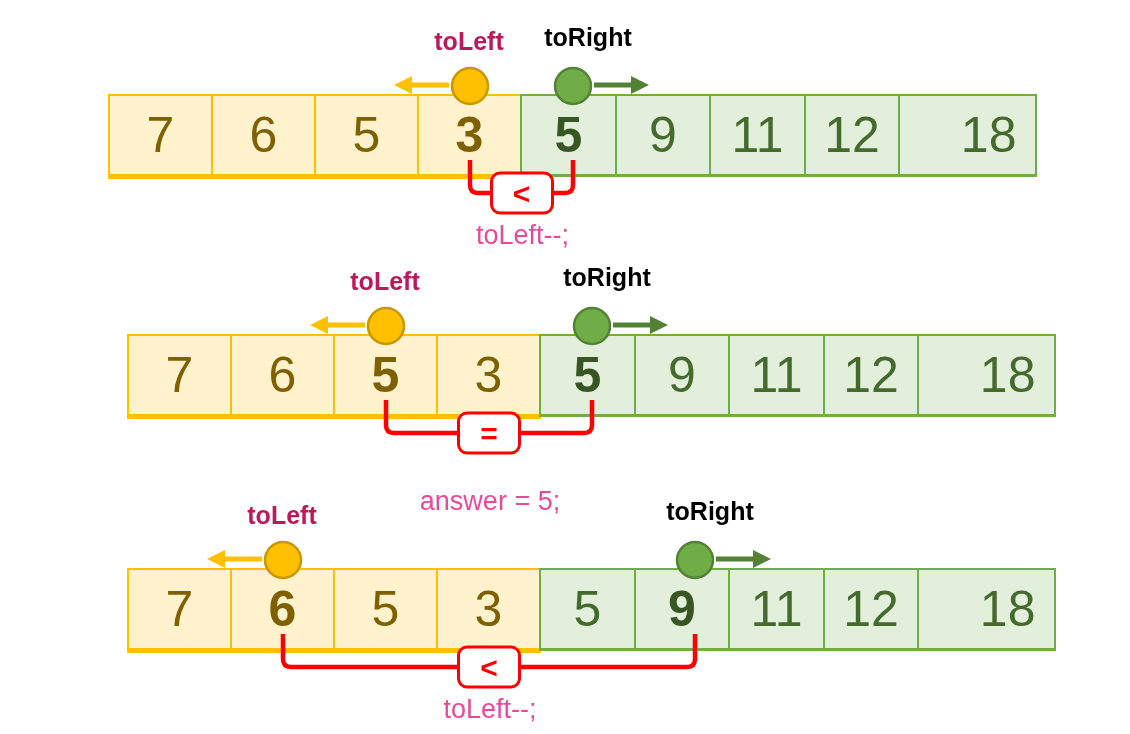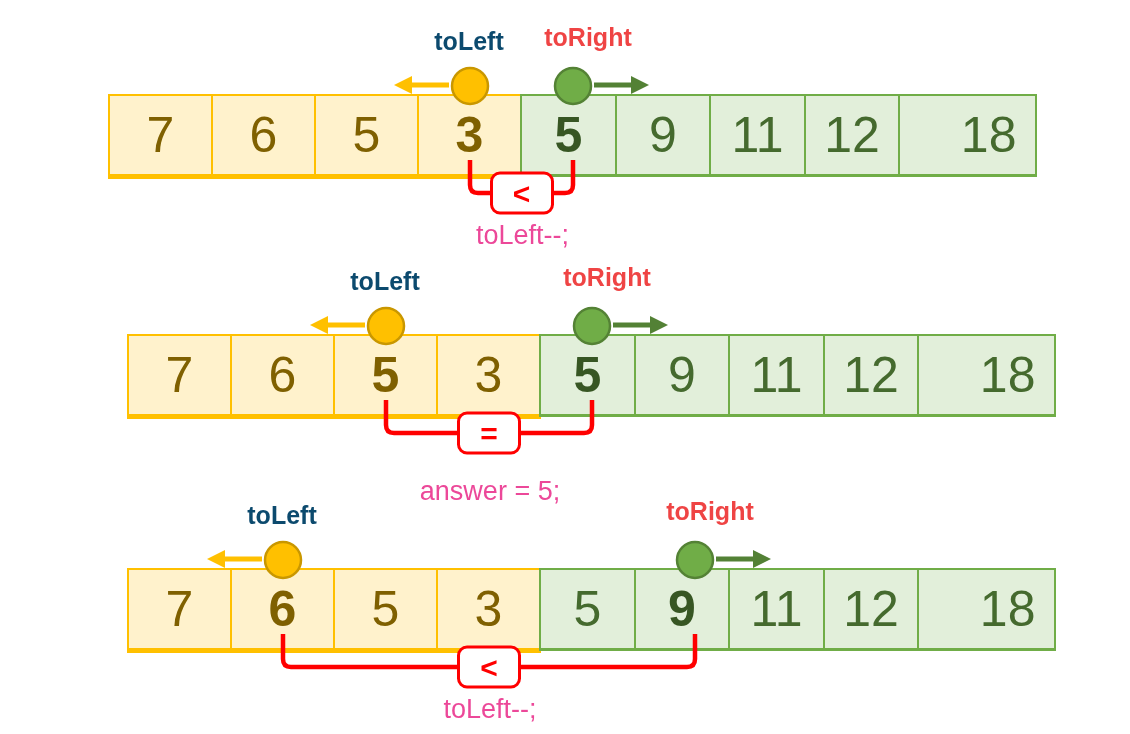--- a/index.html
+++ b/index.html
@@ -18,22 +18,22 @@
   .yellow .cell{color:#7F6000;border-right:2px solid #FFC000;}
   .yellow .cell:last-child{border-right:none;}
   .green .cell{color:#456A2E;border-right:2px solid #70AD47;}
   .green .cell:last-child{border-right:none;margin-left:42px;}
   .cell.bold{font-weight:700;}
   .green .cell.bold{color:#375623;}
   .pointer-label{
     position:absolute;font-weight:700;font-size:25px;line-height:1.1;
     transform:translateX(-50%);white-space:nowrap;z-index:5;
   }
-  .label-yellow{color:#0c4a6e;}
-  .label-green{color:#ef4444;}
+  .label-yellow{color:#be185d;}
+  .label-green{color:#000000;}
   svg.pointer{position:absolute;z-index:4;overflow:visible;}
   svg.bracket{position:absolute;z-index:2;overflow:visible;}
   .op-box{
     position:absolute;width:58px;height:37px;background:#ffffff;
     border:3px solid #FF0000;border-radius:10px;box-sizing:content-box;
     transform:translate(-50%,-50%);display:flex;align-items:center;justify-content:center;
     z-index:3;color:#FF0000;font-weight:700;font-size:30px;line-height:1;
   }
   .caption{
     position:absolute;transform:translateX(-50%);color:#ec4899;
@@ -91,21 +91,21 @@
         <div class="cell">11</div>
         <div class="cell">12</div>
         <div class="cell">18</div>
       </div>
       <svg class="bracket" width="212" height="36" style="left: 383px; top: 400px;">
         <path d="M 3 0 V 25 Q 3 33 11 33 H 201 Q 209 33 209 25 V 0" fill="none" stroke="#FF0000" stroke-width="4.5"></path>
       </svg>
       <div class="op-box" style="left: 489px; top: 433px;">
         <span>=</span>
       </div>
-      <div class="caption" style="left: 490px; top: 477px;">answer = 5;</div>
+      <div class="caption" style="left: 490px; top: 487px;">answer = 5;</div>
       <svg class="pointer" width="110" height="44" style="left: 301px; top: 304px;">
         <line x1="64" y1="21" x2="24" y2="21" stroke="#FFC000" stroke-width="5"></line>
         <polygon points="9,21 27,12 27,30" fill="#FFC000"></polygon>
         <circle cx="85" cy="22" r="18" fill="#FFC000" stroke="#C99700" stroke-width="2.5"></circle>
       </svg>
       <svg class="pointer" width="110" height="44" style="left: 567px; top: 304px;">
         <line x1="46" y1="21" x2="86" y2="21" stroke="#538135" stroke-width="5"></line>
         <polygon points="101,21 83,12 83,30" fill="#538135"></polygon>
         <circle cx="25" cy="22" r="18" fill="#70AD47" stroke="#548235" stroke-width="2.5"></circle>
       </svg>

